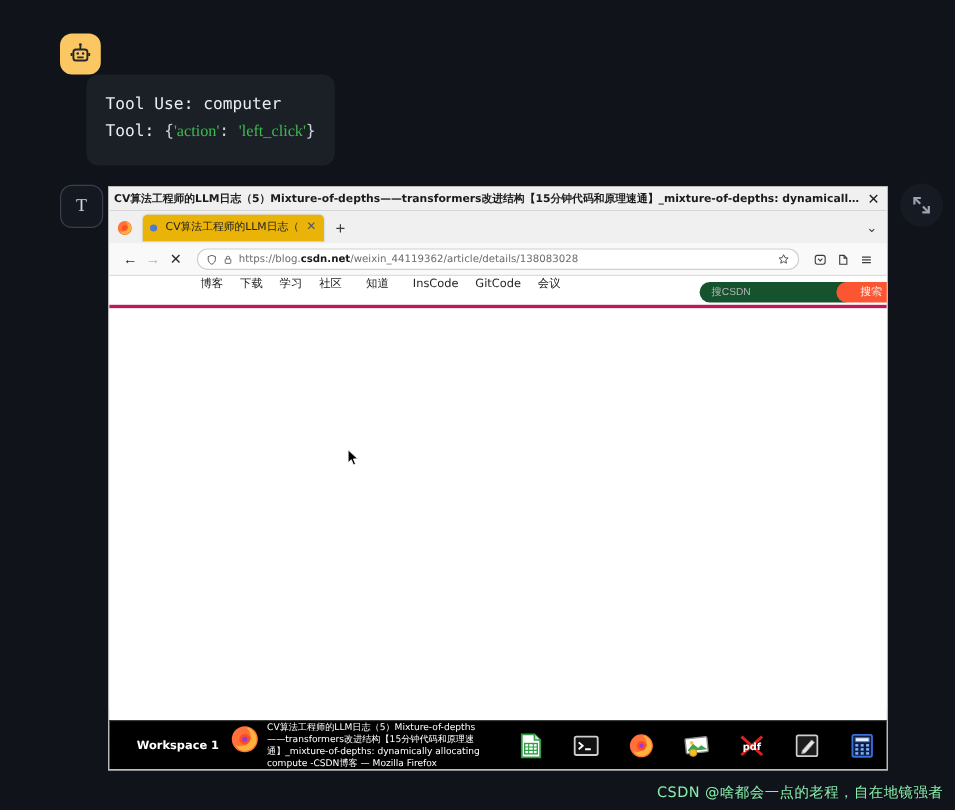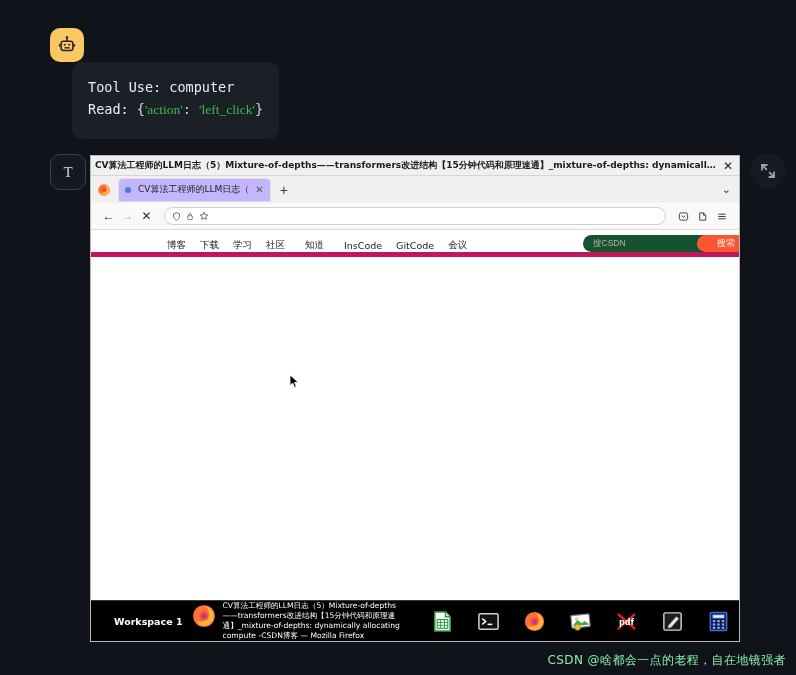--- a/index.html
+++ b/index.html
@@ -138,21 +138,21 @@
     height: 27px;
     background: #f0f0f0;
     display: flex;
     align-items: center;
     padding: 0 8px 0 6px;
     box-sizing: border-box;
   }
   #ff-logo { width: 14px; height: 14px; flex:0 0 auto; margin-right: 8px; }
   .browser-tab {
     height: 22px;
-    background: #c4b5fd;
+    background: #eab308;
     border-radius: 4px 4px 0 0;
     display: flex;
     align-items: center;
     padding: 0 6px;
     max-width: 160px;
     box-shadow: 0 0 0 1px rgba(0,0,0,0.06);
   }
   .tab-favicon {
     width: 6px; height: 6px; border-radius: 50%;
     background: #4b7bd6; flex:0 0 auto; margin-right: 7px;
@@ -225,23 +225,23 @@
     overflow: hidden;
     font-family: "DejaVu Sans", "Liberation Sans", sans-serif;
   }
   #url-text b { color: #1a1a1a; font-weight: 700; }
   .url-mini-icon { flex: 0 0 auto; margin-right: 5px; color: #4a4a4a; font-size: 9px; display:flex; align-items:center;}
 
   
   #csdn-header {
     height: 27px;
     background: #ffffff;
-    border-bottom: 5px solid #be185d;
-    display: flex;
-    align-items: flex-end;
+    border-bottom: 3px solid #be185d;
+    display: flex;
+    align-items: flex-start;
     padding: 0 0 0 0;
     box-sizing: border-box;
     position: relative;
   }
   #csdn-nav {
     display: flex;
     align-items: center;
     margin-left: 76px;
   }
   .csdn-nav-item {
@@ -422,21 +422,21 @@
       <circle cx="12" cy="2.6" r="1.4" fill="#24262b"></circle>
       <circle cx="9.3" cy="11.6" r="1.25" fill="#24262b"></circle>
       <circle cx="14.7" cy="11.6" r="1.25" fill="#24262b"></circle>
       <line x1="8.8" y1="15.4" x2="15.2" y2="15.4" stroke="#24262b" stroke-width="1.7"></line>
       <line x1="3.2" y1="11" x2="3.2" y2="14" stroke="#24262b" stroke-width="1.9"></line>
       <line x1="20.8" y1="11" x2="20.8" y2="14" stroke="#24262b" stroke-width="1.9"></line>
     </svg>
   </div>
   <div id="tool-card">
     <div class="code-line"><span class="code-key">Tool Use:</span><span class="code-punct"> </span><span class="code-key">computer</span></div>
-    <div class="code-line"><span class="code-key">Read:</span><span class="code-punct"> </span><span class="code-punct">{</span><span class="code-green">'action'</span><span class="code-punct">: </span><span class="code-green">'left_click'</span><span class="code-punct">}</span></div>
+    <div class="code-line"><span class="code-key">Tool:</span><span class="code-punct"> </span><span class="code-punct">{</span><span class="code-green">'action'</span><span class="code-punct">: </span><span class="code-green">'left_click'</span><span class="code-punct">}</span></div>
   </div>
 </div>
 
 <div id="avatar-t">
   <span>T</span>
 </div>
 
 <div id="expand-btn">
   <svg width="18" height="18" viewBox="0 0 24 24" aria-hidden="true">
     <path d="M10 4 H4 V10" fill="none" stroke="#9aa4b2" stroke-width="2.4" stroke-linecap="square"></path>
@@ -478,20 +478,21 @@
         <svg width="9" height="9" viewBox="0 0 24 24" aria-hidden="true">
             <path d="M12 2l8 3v6c0 5-3.5 9-8 11-4.5-2-8-6-8-11V5z" fill="none" stroke="#4a4a4a" stroke-width="2"></path>
           </svg>
       </span>
       <span class="url-mini-icon">
         <svg width="8" height="9" viewBox="0 0 24 24" aria-hidden="true">
             <rect x="5" y="10" width="14" height="11" rx="2" fill="none" stroke="#4a4a4a" stroke-width="2"></rect>
             <path d="M8 10V7a4 4 0 018 0v3" fill="none" stroke="#4a4a4a" stroke-width="2"></path>
           </svg>
       </span>
+      <span id="url-text"><span>https://blog.</span><b>csdn.net</b><span>/weixin_44119362/article/details/138083028</span></span>
       <span class="url-mini-icon" style="margin:0">
         <svg width="10" height="10" viewBox="0 0 24 24" aria-hidden="true">
             <path d="M12 3l2.8 6 6.2.6-4.7 4.2 1.4 6.2L12 16.8 6.3 20l1.4-6.2L3 9.6 9.2 9z" fill="none" stroke="#4a4a4a" stroke-width="1.9"></path>
           </svg>
       </span>
     </div>
 
     <span class="nav-icon">
       <svg width="11" height="11" viewBox="0 0 24 24" aria-hidden="true">
           <rect x="3" y="4" width="18" height="16" rx="4" fill="none" stroke="#3a3a3a" stroke-width="2"></rect>

